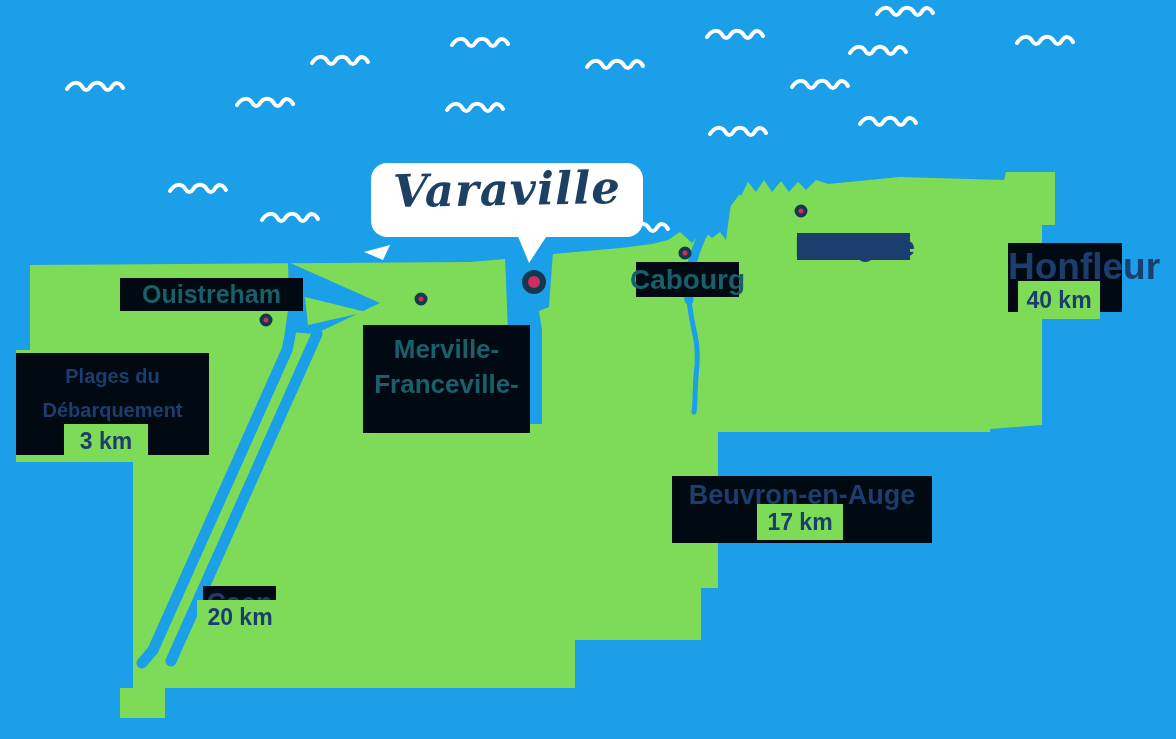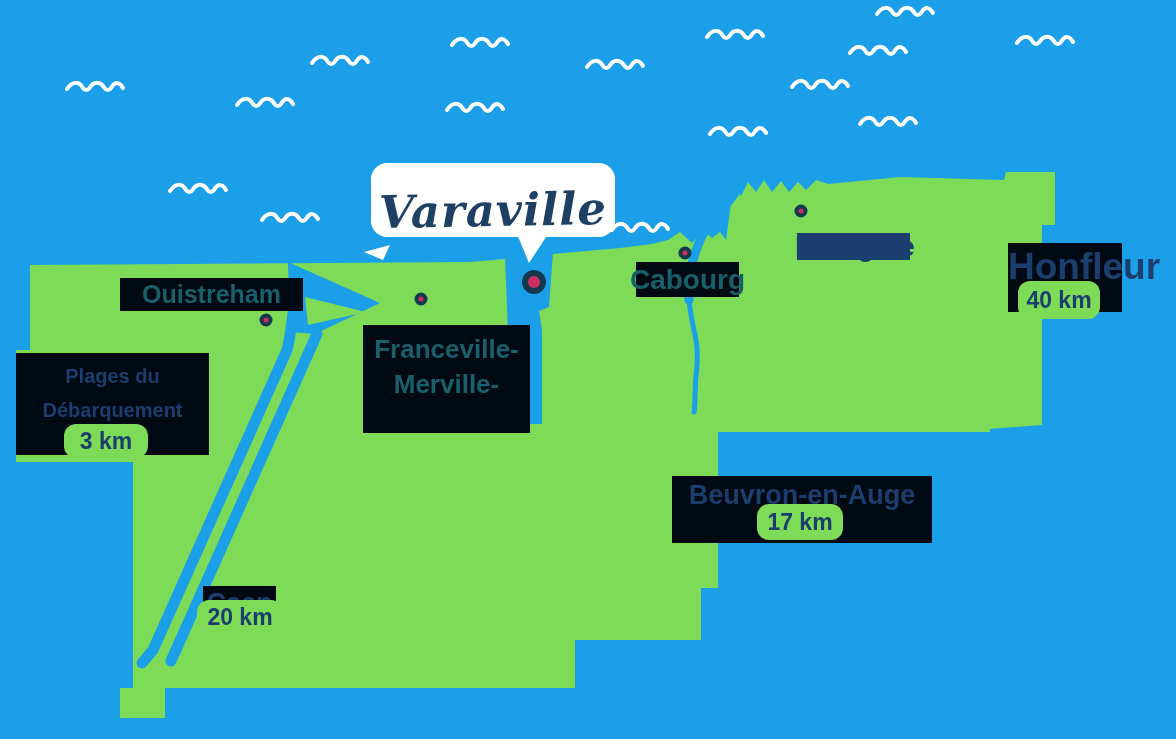--- a/index.html
+++ b/index.html
@@ -17,21 +17,21 @@
   .sail  {fill:var(--c-wave,#fff);}
   .dot   {fill:var(--c-marker_pink,#CC2F60);stroke:var(--c-marker_ring,#14384E);}
 
   
   .lbl{position:absolute;box-sizing:border-box;}
   .dark-box{background:var(--c-label_box,#010A12);}
   .town{font-weight:bold;line-height:1.0;}
   .teal{color:var(--c-teal_text,#19606A);}
   .navy{color:var(--c-navy_text,#1C3E6E);}
   .center{text-align:center;}
-  .km-badge{position:absolute;background:var(--c-land,#7EDB57);border-radius:12px;
+  .km-badge{position:absolute;background:var(--c-land,#7EDB57);border-radius:0;
             color:var(--c-navy_text,#1C3E6E);font-weight:bold;font-size:23px;
             display:flex;align-items:center;justify-content:center;}
 
   #ouistreham-label{left:120px;top:278px;width:183px;height:33px;font-size:25px;
                     display:flex;align-items:center;justify-content:center;}
   #plages-label{left:16px;top:353px;width:193px;height:102px;padding-top:6px;
                 font-size:20px;line-height:34px;}
   #plages-km{left:64px;top:424px;width:84px;height:34px;}
   #merville-label{left:363px;top:325px;width:167px;height:108px;padding-top:7px;
                   font-size:26px;line-height:35px;}
@@ -45,23 +45,23 @@
                   font-size:37px;}
   #honfleur-km{left:1018px;top:281px;width:82px;height:38px;}
   #beuvron-label{left:672px;top:466px;width:260px;height:67px;padding-top:6px;
                  font-size:27px;margin-top:10px;}
   #beuvron-km{left:757px;top:504px;width:86px;height:36px;}
   #caen-label{left:203px;top:563px;width:73px;height:34px;font-size:27px;
               display:flex;align-items:center;justify-content:center;margin-top:23px;}
   #caen-km{left:197px;top:600px;width:86px;height:35px;}
 
   
-  #bubble{position:absolute;left:371px;top:163px;width:244px;height:74px;
+  #bubble{position:absolute;left:371px;top:163px;width:272px;height:74px;
           background:var(--c-bubble_bg,#fff);border-radius:16px;
-          display:flex;align-items:flex-end;justify-content:center;}
+          display:flex;align-items:flex-start;justify-content:center;}
   #bubble:after{content:"";position:absolute;left:146px;top:71px;width:0;height:0;
           border-left:12px solid transparent;border-right:19px solid transparent;
           border-top:29px solid var(--c-bubble_bg,#fff);}
   #bubble-title{color:var(--c-bubble_text,#1E4163);
           font-family:"DejaVu Serif", serif;font-style:italic;font-weight:bold;
           font-size:45px;letter-spacing:1px;transform:rotate(-1deg);}
 </style>
 </head>
 <body>
 
@@ -131,22 +131,22 @@
 
   <div id="plages-label" class="lbl dark-box town navy center">
     <div>Plages du</div>
     <div>Débarquement</div>
   </div>
   <div id="plages-km" class="km-badge">
     <span>3 km</span>
   </div>
 
   <div id="merville-label" class="lbl dark-box town teal center">
+    <div>Merville-</div>
     <div>Franceville-</div>
-    <div>Merville-</div>
   </div>
 
   <div id="cabourg-label" class="lbl dark-box town teal">
     <span>Cabourg</span>
   </div>
 
   <div id="houlgate-label" class="lbl town navy">
     <span>Houlgate</span>
   </div>
   <div id="houlgate-overlay"></div>

